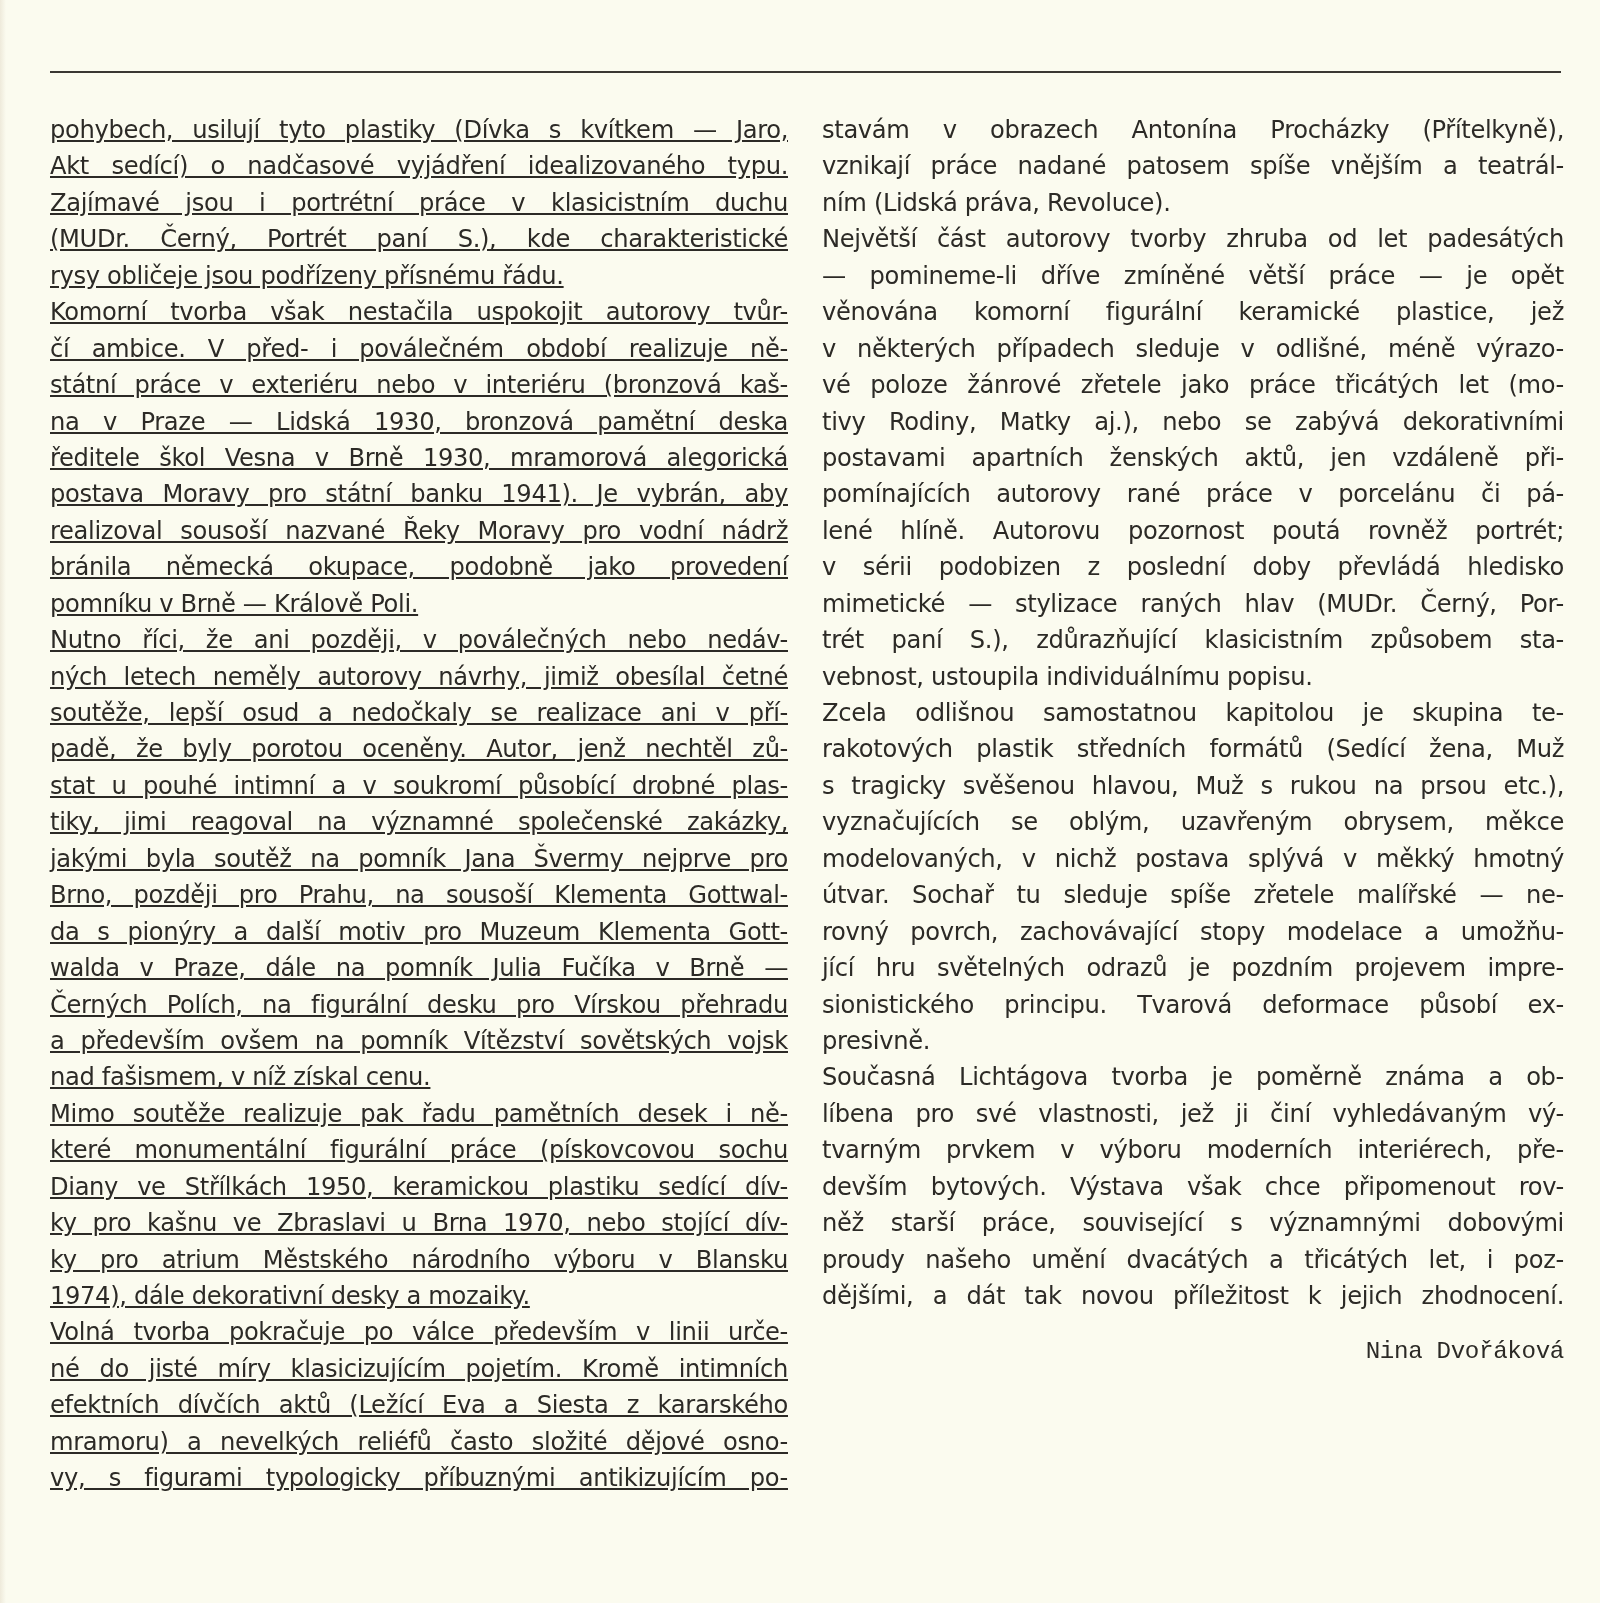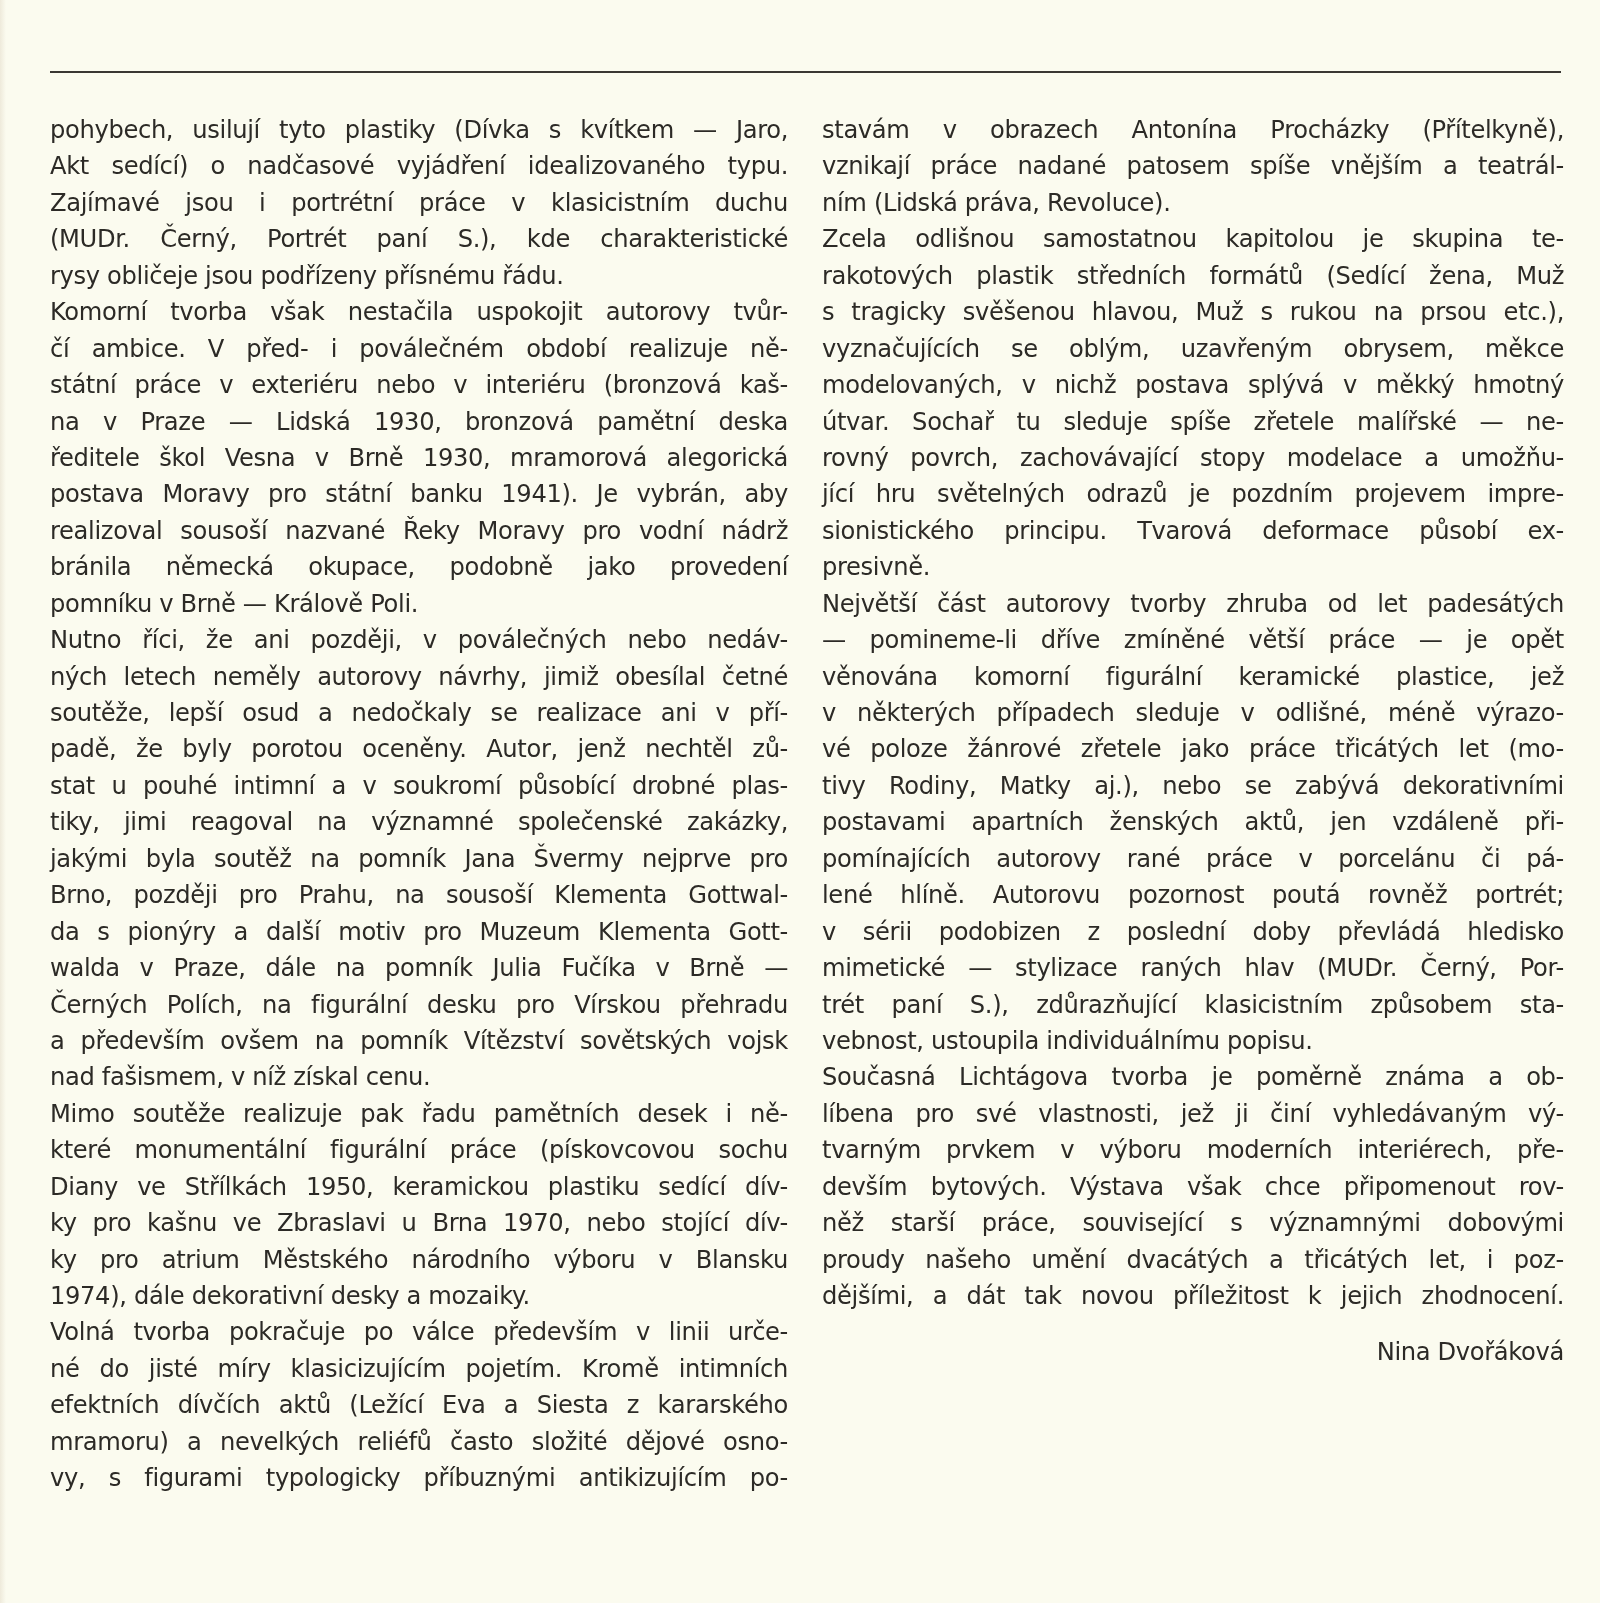--- a/index.html
+++ b/index.html
@@ -30,40 +30,41 @@
       background: #3a3833;
     }
     .column {
       position: absolute;
       top: 112px;
       font-size: 24.2px;
       line-height: 36.45px;
       letter-spacing: -0.35px;
       word-spacing: 0px;
     }
-    .col-left { left: 50px; width: 738px; }
+    .col-left { left: 50px; width: 738px; text-decoration: underline; }
     .col-right { left: 822px; width: 742px; }
     .line {
       display: block;
       height: 36.45px;
       white-space: nowrap;
       text-align: justify;
       text-align-last: justify;
       overflow: visible;
     }
     .line.last {
       text-align: right;
       text-align-last: left;
     }
     .signature {
       display: block;
       height: 36.45px;
       margin-top: 20px;
       text-align: right;
       white-space: nowrap;
+      font-family: Liberation Mono, monospace;
     }
   </style>
 </head>
 <body>
 
 <div class="page-edge"></div>
 <div class="top-rule"></div>
 
 <div class="column col-left">
 
@@ -123,49 +124,49 @@
 
 <div class="column col-right">
 
   <div>
     <span class="line">stavám v obrazech Antonína Procházky (Přítelkyně),</span>
     <span class="line">vznikají práce nadané patosem spíše vnějším a teatrál-</span>
     <span class="line last">ním (Lidská práva, Revoluce).</span>
   </div>
 
   <div>
-    <span class="line">Zcela odlišnou samostatnou kapitolou je skupina te-</span>
-    <span class="line">rakotových plastik středních formátů (Sedící žena, Muž</span>
-    <span class="line">s tragicky svěšenou hlavou, Muž s rukou na prsou etc.),</span>
-    <span class="line">vyznačujících se oblým, uzavřeným obrysem, měkce</span>
-    <span class="line">modelovaných, v nichž postava splývá v měkký hmotný</span>
-    <span class="line">útvar. Sochař tu sleduje spíše zřetele malířské — ne-</span>
-    <span class="line">rovný povrch, zachovávající stopy modelace a umožňu-</span>
-    <span class="line">jící hru světelných odrazů je pozdním projevem impre-</span>
-    <span class="line">sionistického principu. Tvarová deformace působí ex-</span>
-    <span class="line last">presivně.</span>
-  </div>
-
-  <div>
     <span class="line">Největší část autorovy tvorby zhruba od let padesátých</span>
     <span class="line">— pomineme-li dříve zmíněné větší práce — je opět</span>
     <span class="line">věnována komorní figurální keramické plastice, jež</span>
     <span class="line">v některých případech sleduje v odlišné, méně výrazo-</span>
     <span class="line">vé poloze žánrové zřetele jako práce třicátých let (mo-</span>
     <span class="line">tivy Rodiny, Matky aj.), nebo se zabývá dekorativními</span>
     <span class="line">postavami apartních ženských aktů, jen vzdáleně při-</span>
     <span class="line">pomínajících autorovy rané práce v porcelánu či pá-</span>
     <span class="line">lené hlíně. Autorovu pozornost poutá rovněž portrét;</span>
     <span class="line">v sérii podobizen z poslední doby převládá hledisko</span>
     <span class="line">mimetické — stylizace raných hlav (MUDr. Černý, Por-</span>
     <span class="line">trét paní S.), zdůrazňující klasicistním způsobem sta-</span>
     <span class="line last">vebnost, ustoupila individuálnímu popisu.</span>
   </div>
 
   <div>
+    <span class="line">Zcela odlišnou samostatnou kapitolou je skupina te-</span>
+    <span class="line">rakotových plastik středních formátů (Sedící žena, Muž</span>
+    <span class="line">s tragicky svěšenou hlavou, Muž s rukou na prsou etc.),</span>
+    <span class="line">vyznačujících se oblým, uzavřeným obrysem, měkce</span>
+    <span class="line">modelovaných, v nichž postava splývá v měkký hmotný</span>
+    <span class="line">útvar. Sochař tu sleduje spíše zřetele malířské — ne-</span>
+    <span class="line">rovný povrch, zachovávající stopy modelace a umožňu-</span>
+    <span class="line">jící hru světelných odrazů je pozdním projevem impre-</span>
+    <span class="line">sionistického principu. Tvarová deformace působí ex-</span>
+    <span class="line last">presivně.</span>
+  </div>
+
+  <div>
     <span class="line">Současná Lichtágova tvorba je poměrně známa a ob-</span>
     <span class="line">líbena pro své vlastnosti, jež ji činí vyhledávaným vý-</span>
     <span class="line">tvarným prvkem v výboru moderních interiérech, pře-</span>
     <span class="line">devším bytových. Výstava však chce připomenout rov-</span>
     <span class="line">něž starší práce, související s významnými dobovými</span>
     <span class="line">proudy našeho umění dvacátých a třicátých let, i poz-</span>
     <span class="line">dějšími, a dát tak novou příležitost k jejich zhodnocení.</span>
   </div>
   <span class="signature">Nina Dvořáková</span>
 </div>

